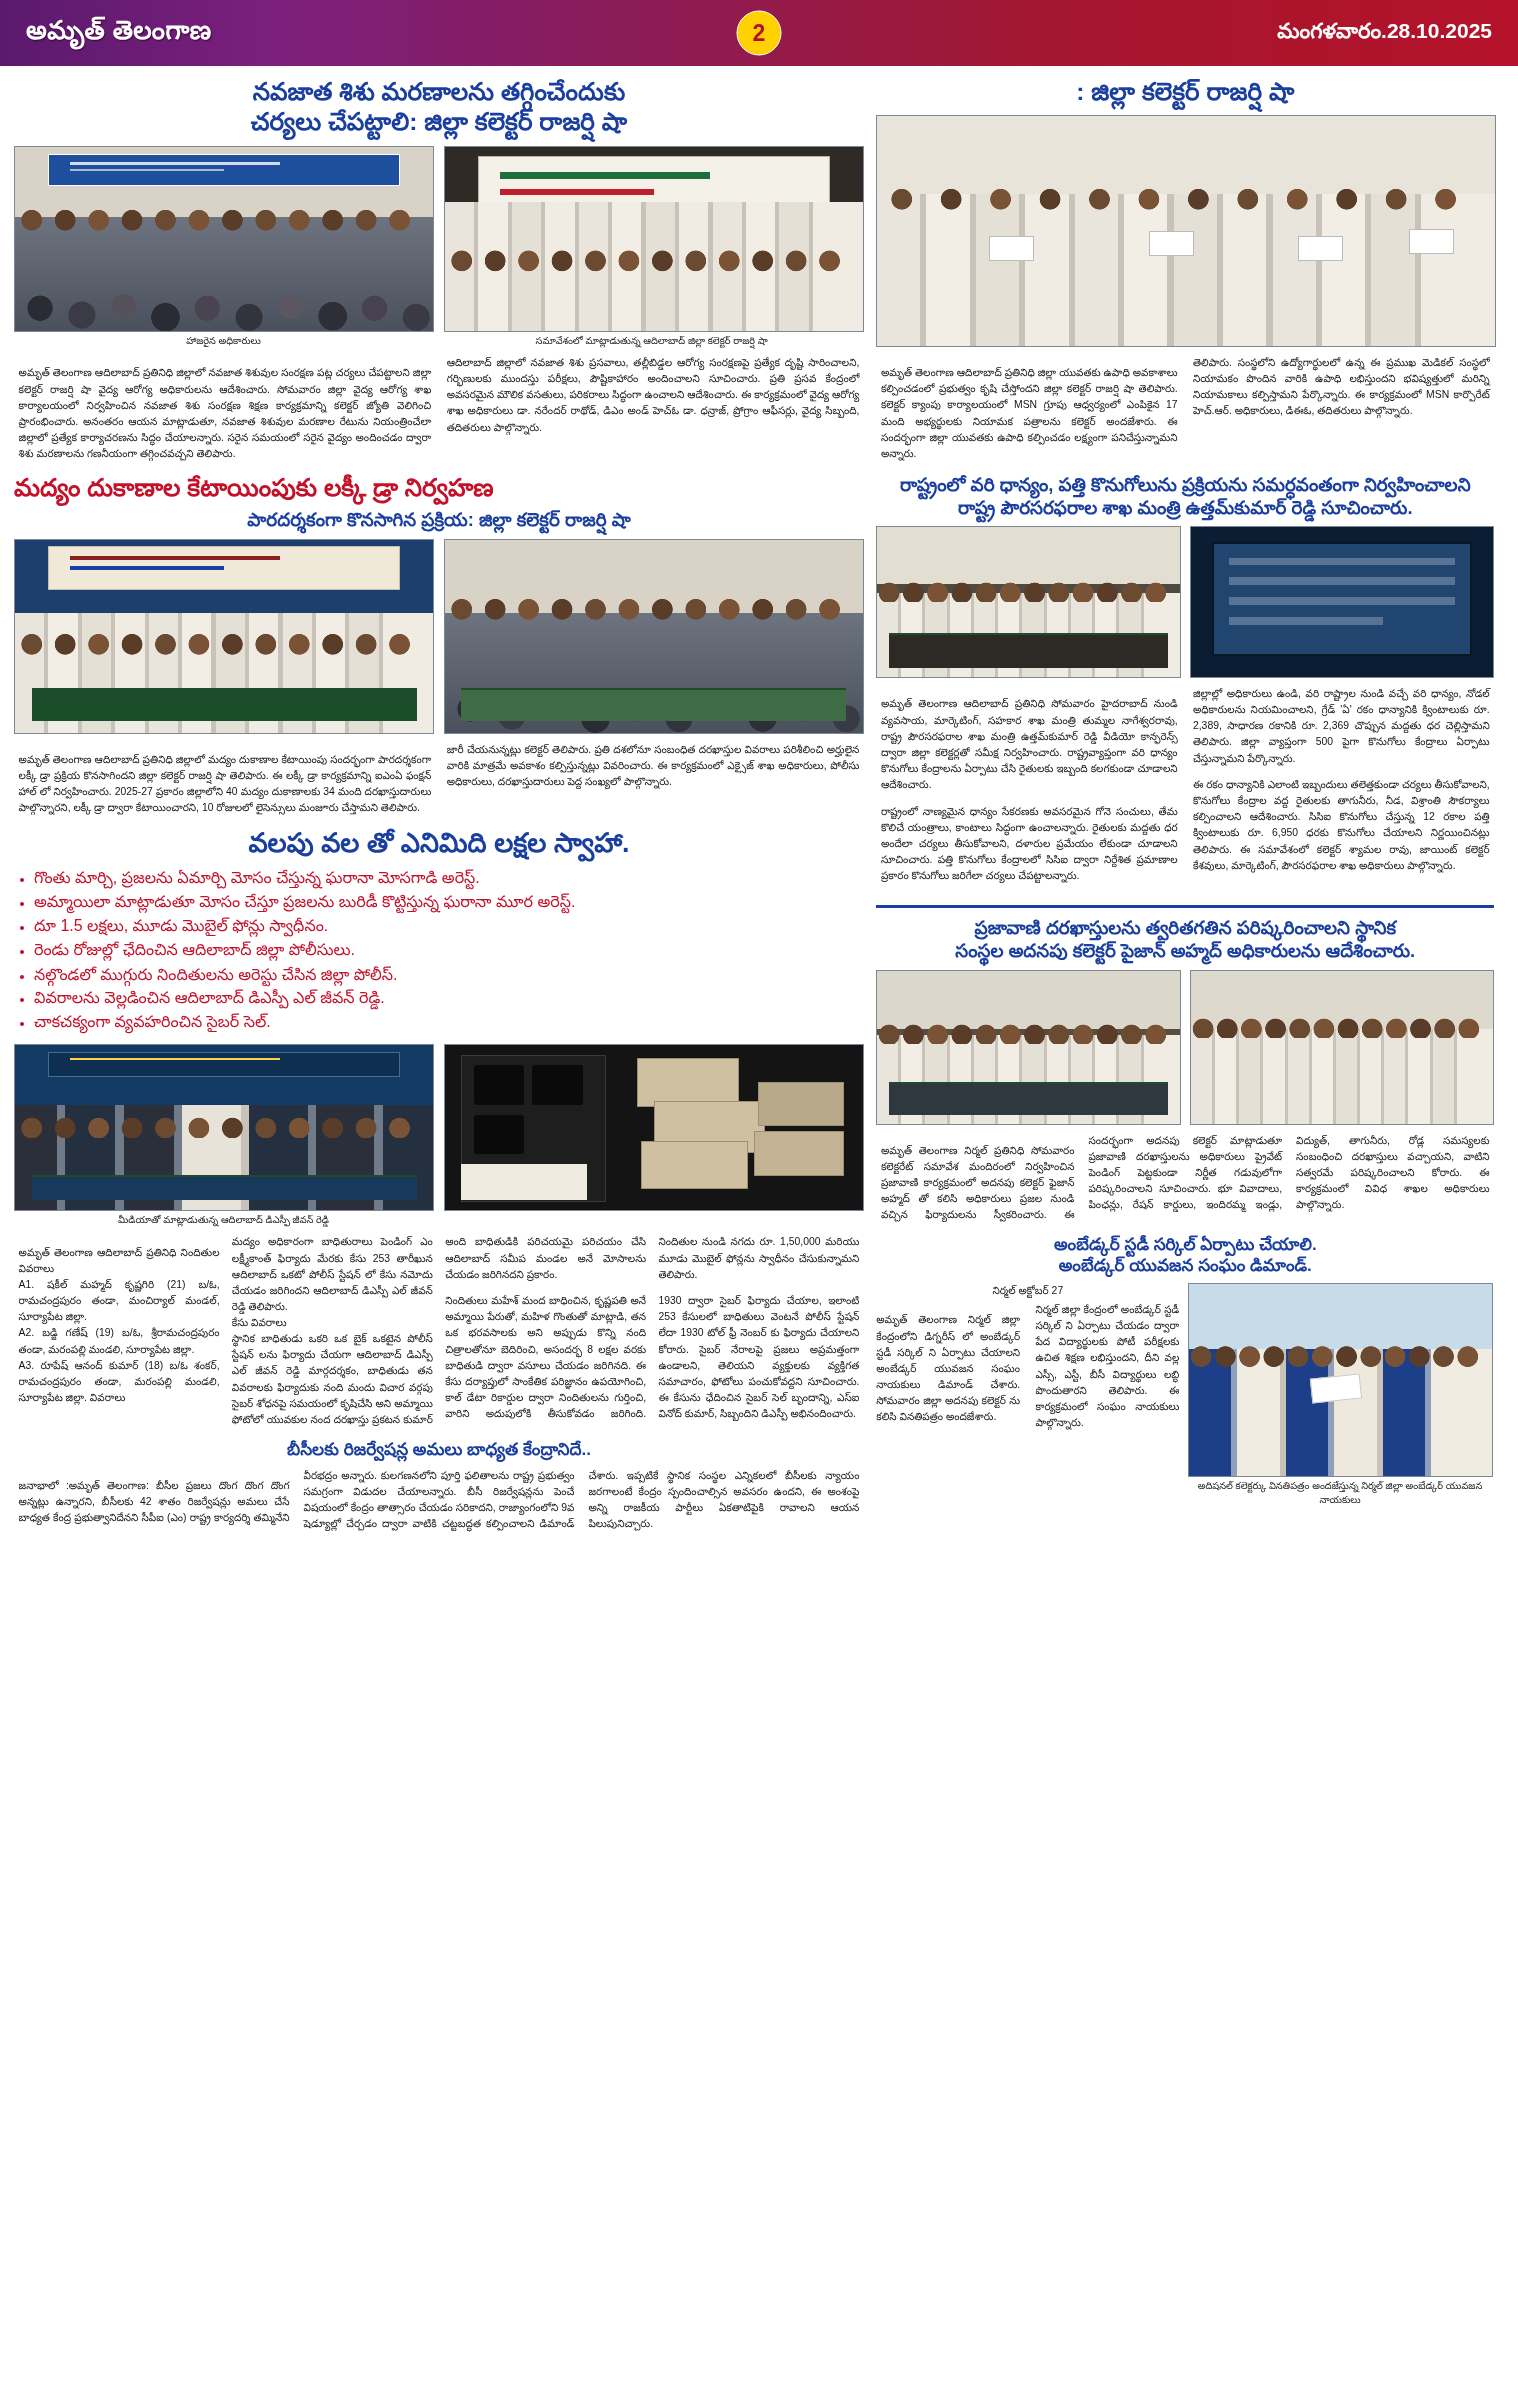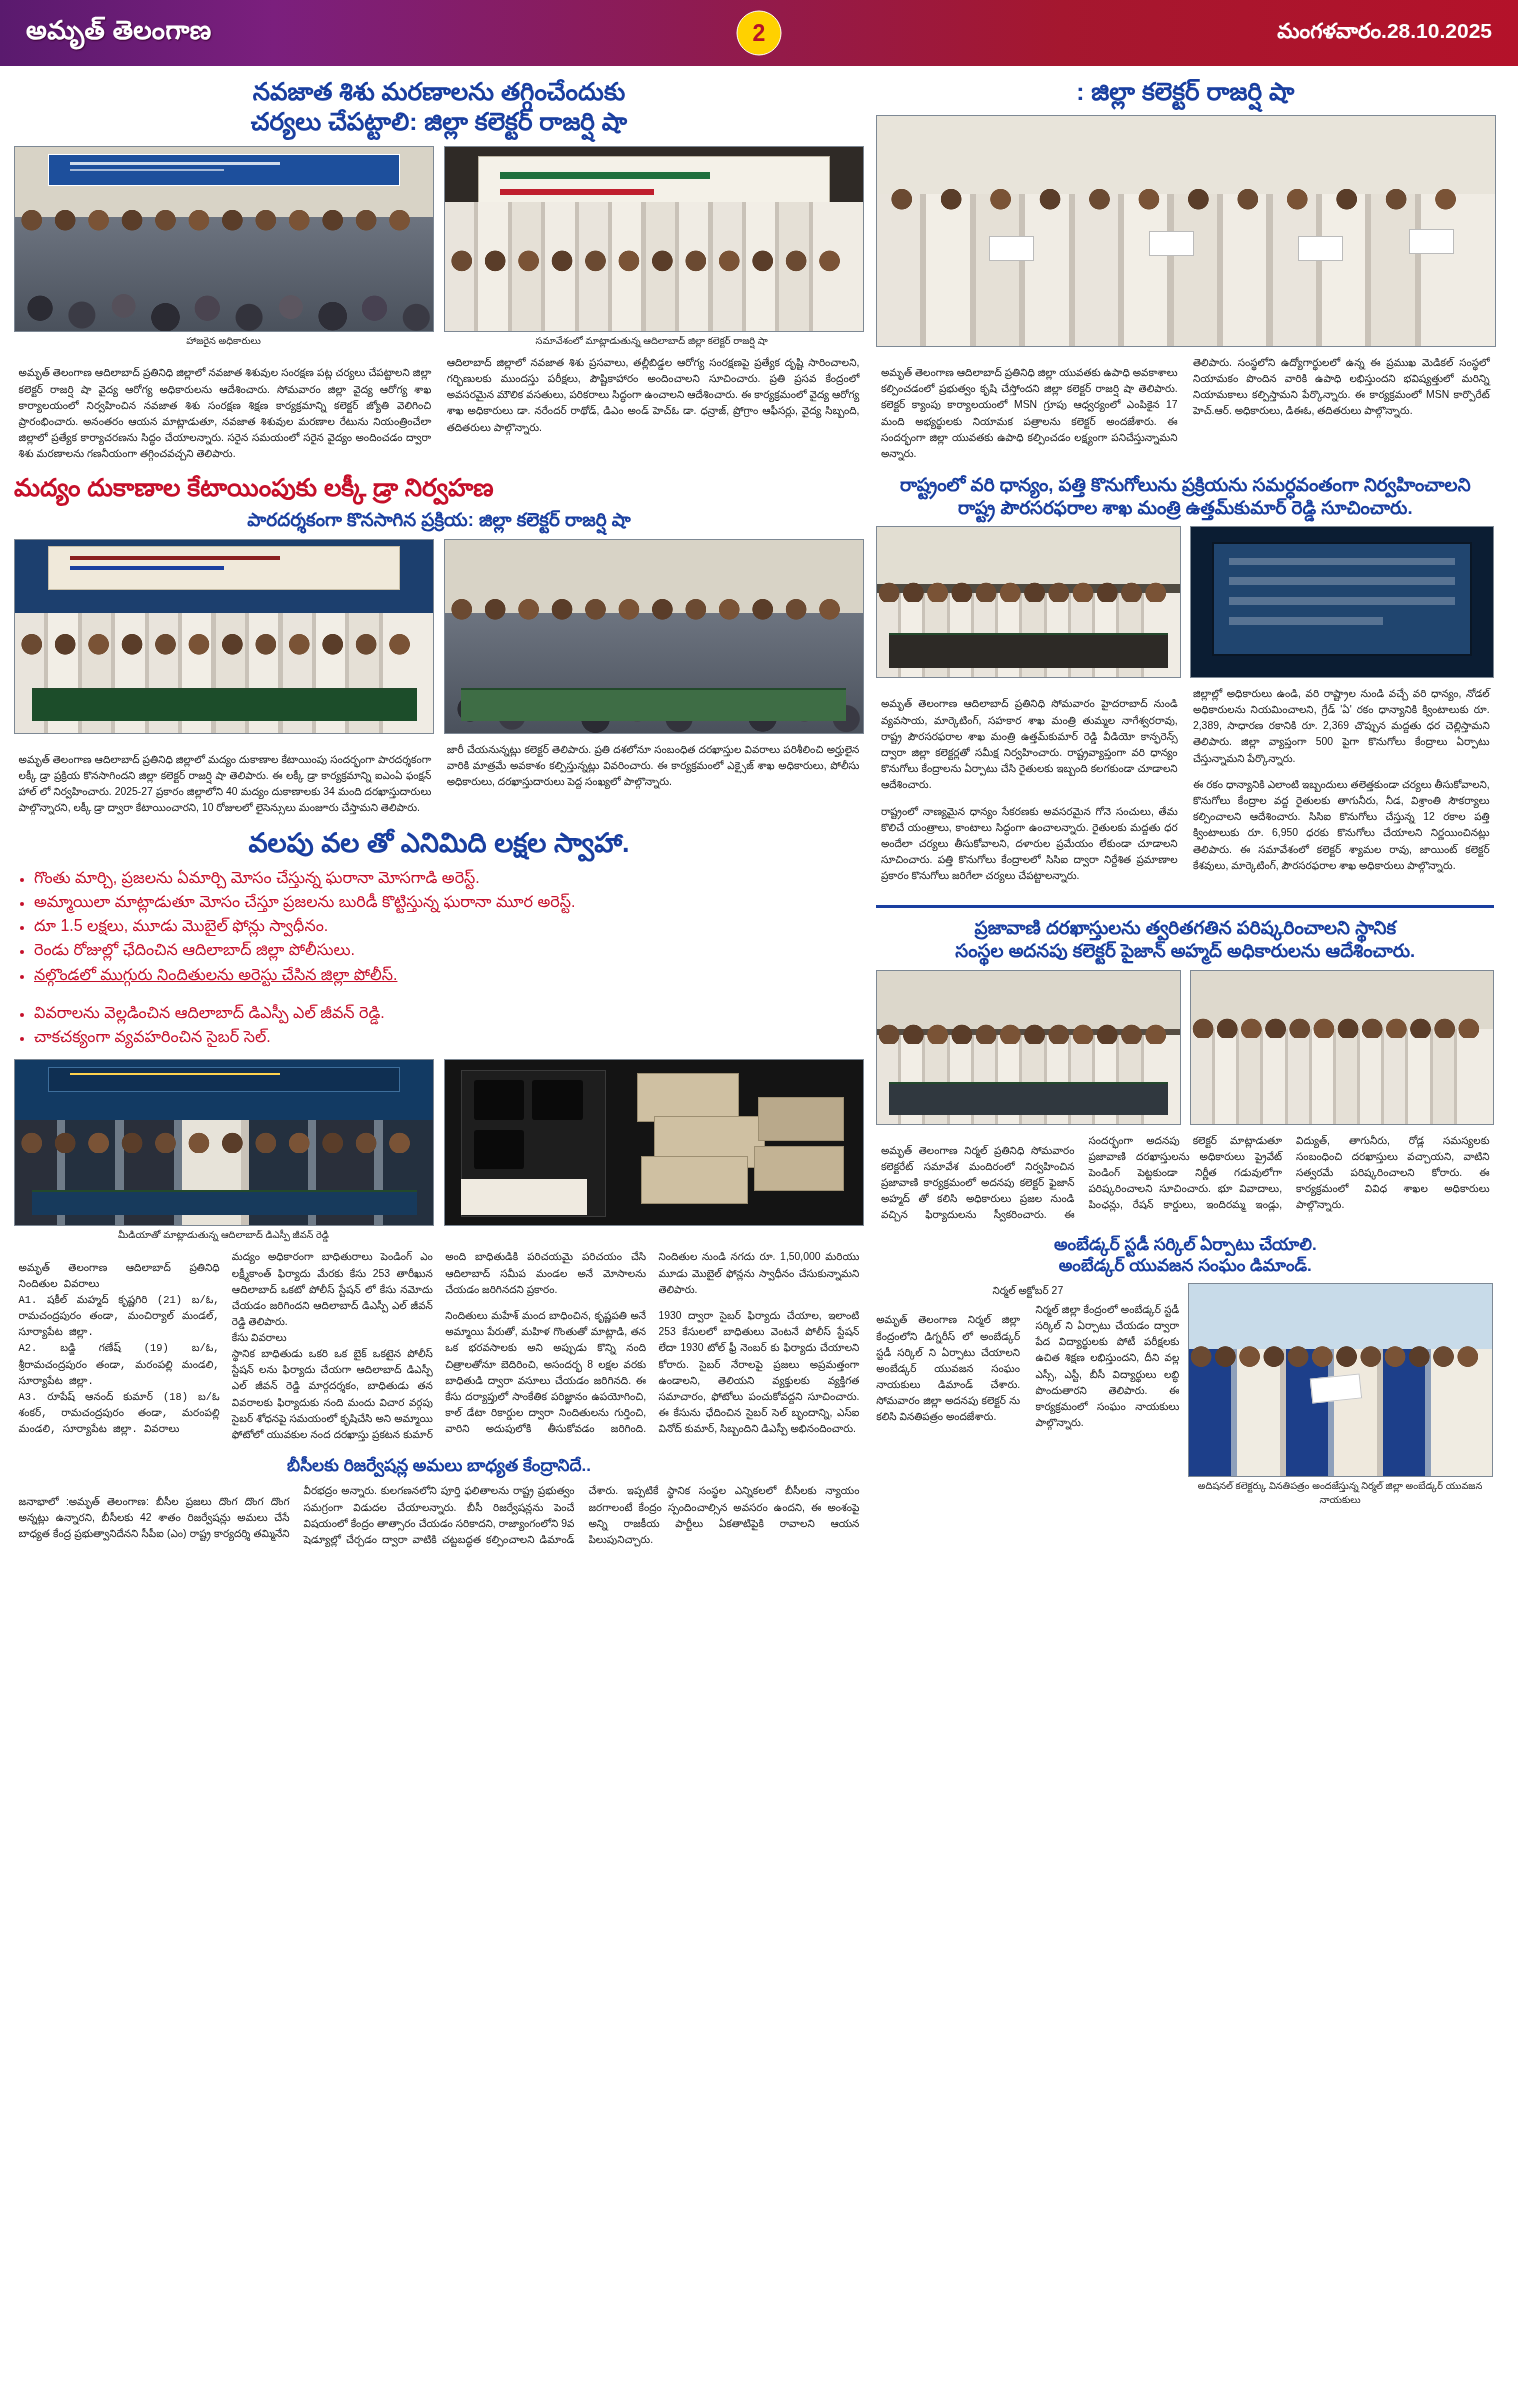--- a/index.html
+++ b/index.html
@@ -196,21 +196,21 @@
             </li>
           <li style="margin-bottom:2.3px;">
               <span class="hl-sm" style="color:#c5102a;display:block;text-align:left;">అమ్మాయిలా మాట్లాడుతూ మోసం చేస్తూ ప్రజలను బురిడీ కొట్టిస్తున్న ఘరానా మూర అరెస్ట్.</span>
             </li>
           <li style="margin-bottom:2.3px;">
               <span class="hl-sm" style="color:#c5102a;display:block;text-align:left;">దూ 1.5 లక్షలు, మూడు మొబైల్ ఫోన్లు స్వాధీనం.</span>
             </li>
           <li style="margin-bottom:2.3px;">
               <span class="hl-sm" style="color:#c5102a;display:block;text-align:left;">రెండు రోజుల్లో ఛేదించిన ఆదిలాబాద్ జిల్లా పోలీసులు.</span>
             </li>
-          <li style="margin-bottom:16px;text-decoration:underline;">
+          <li style="margin-bottom:1px;">
               <span class="hl-sm" style="color:#c5102a;display:block;text-align:left;">నల్గొండలో ముగ్గురు నిందితులను అరెస్టు చేసిన జిల్లా పోలీస్.</span>
             </li>
           <li style="margin-bottom:2.3px;">
               <span class="hl-sm" style="color:#c5102a;display:block;text-align:left;">వివరాలను వెల్లడించిన ఆదిలాబాద్ డిఎస్పీ ఎల్ జీవన్ రెడ్డి.</span>
             </li>
           <li style="margin-bottom:2.3px;">
               <span class="hl-sm" style="color:#c5102a;display:block;text-align:left;">చాకచక్యంగా వ్యవహరించిన సైబర్ సెల్.</span>
             </li>
         </ul>
         <div class="photo-row">
@@ -232,21 +232,21 @@
             <div class="cashnote" style="left:74%;top:52%;width:21%;height:26%;background:#c3b394;"></div>
             <div style="position:absolute;left:4%;top:6%;width:34%;height:88%;background:#1e1e1e;border:0.8px solid #3a3a3a;"></div>
             <div style="position:absolute;left:7%;top:12%;width:12%;height:24%;background:#0a0a0a;border-radius:3.1px;"></div>
             <div style="position:absolute;left:21%;top:12%;width:12%;height:24%;background:#0a0a0a;border-radius:3.1px;"></div>
             <div style="position:absolute;left:7%;top:42%;width:12%;height:24%;background:#0a0a0a;border-radius:3.1px;"></div>
             <div style="position:absolute;left:4%;top:72%;width:30%;height:22%;background:#efeae0;"></div>
           </div>
         </div>
         <div class="cap" style="width:419px;">మీడియాతో మాట్లాడుతున్న ఆదిలాబాద్ డిఎస్పీ జీవన్ రెడ్డి</div>
         <div class="cols4 pad6" style="margin-top:6.1px;">
-          <p class="body-te" style="white-space:pre-line;font-family:Liberation Mono, monospace;">అమృత్ తెలంగాణ ఆదిలాబాద్ ప్రతినిధి నిందితుల వివరాలు
+          <p class="body-te" style="white-space:pre-line;">అమృత్ తెలంగాణ ఆదిలాబాద్ ప్రతినిధి నిందితుల వివరాలు
 A1. షకీల్ మహ్మద్ కృష్ణగిరి (21) బ/ఓ, రామచంద్రపురం తండా, మంచిర్యాల్ మండల్, సూర్యాపేట జిల్లా.
 A2. బడ్జి గణేష్ (19) బ/ఓ, శ్రీరామచంద్రపురం తండా, మరంపల్లి మండలి, సూర్యాపేట జిల్లా.
 A3. రూపేష్ ఆనంద్ కుమార్ (18) బ/ఓ శంకర్, రామచంద్రపురం తండా, మరంపల్లి మండలి, సూర్యాపేట జిల్లా. వివరాలు</p>
           <p class="body-te" style="white-space:pre-line;">మద్యం అధికారంగా బాధితురాలు పెండింగ్ ఎం లక్ష్మీకాంత్ ఫిర్యాదు మేరకు కేసు 253 తారీఖున ఆదిలాబాద్ ఒకటో పోలీస్ స్టేషన్ లో కేసు నమోదు చేయడం జరిగిందని ఆదిలాబాద్ డిఎస్పీ ఎల్ జీవన్ రెడ్డి తెలిపారు.
 కేసు వివరాలు
 స్థానిక బాధితుడు ఒకరి ఒక బైక్ ఒకటైన పోలీస్ స్టేషన్ లను ఫిర్యాదు చేయగా ఆదిలాబాద్ డిఎస్పీ ఎల్ జీవన్ రెడ్డి మార్గదర్శకం, బాధితుడు తన వివరాలకు ఫిర్యాదుకు నంది మందు విచార వర్గపు సైబర్ శోధనపై సమయంలో కృషిచేసి అని అమ్మాయి ఫోటోలో యువకుల నంద దరఖాస్తు ప్రకటన కుమార్ అంది బాధితుడికి పరిచయమై పరిచయం చేసి ఆదిలాబాద్ సమీప మండల అనే మోసాలను చేయడం జరిగినదని ప్రకారం.</p>
           <p class="body-te">నిందితులు మహేశ్ మంద బాధించిన, కృష్ణపతి అనే అమ్మాయి పేరుతో, మహిళ గొంతుతో మాట్లాడి, తన ఒక భరవసాలకు అని అప్పుడు కొన్ని నంది చిత్రాలతోనూ బెదిరించి, అసందర్భ 8 లక్షల వరకు బాధితుడి ద్వారా వసూలు చేయడం జరిగినది. ఈ కేసు దర్యాప్తులో సాంకేతిక పరిజ్ఞానం ఉపయోగించి, కాల్ డేటా రికార్డుల ద్వారా నిందితులను గుర్తించి, వారిని అదుపులోకి తీసుకోవడం జరిగింది. నిందితుల నుండి నగదు రూ. 1,50,000 మరియు మూడు మొబైల్ ఫోన్లను స్వాధీనం చేసుకున్నామని తెలిపారు.</p>
           <p class="body-te">1930 ద్వారా సైబర్ ఫిర్యాదు చేయాల, ఇలాంటి 253 కేసులలో బాధితులు వెంటనే పోలీస్ స్టేషన్ లేదా 1930 టోల్ ఫ్రీ నెంబర్ కు ఫిర్యాదు చేయాలని కోరారు. సైబర్ నేరాలపై ప్రజలు అప్రమత్తంగా ఉండాలని, తెలియని వ్యక్తులకు వ్యక్తిగత సమాచారం, ఫోటోలు పంచుకోవద్దని సూచించారు. ఈ కేసును ఛేదించిన సైబర్ సెల్ బృందాన్ని, ఎస్ఐ వినోద్ కుమార్, సిబ్బందిని డిఎస్పీ అభినందించారు.</p>
         </div>
       </div>

